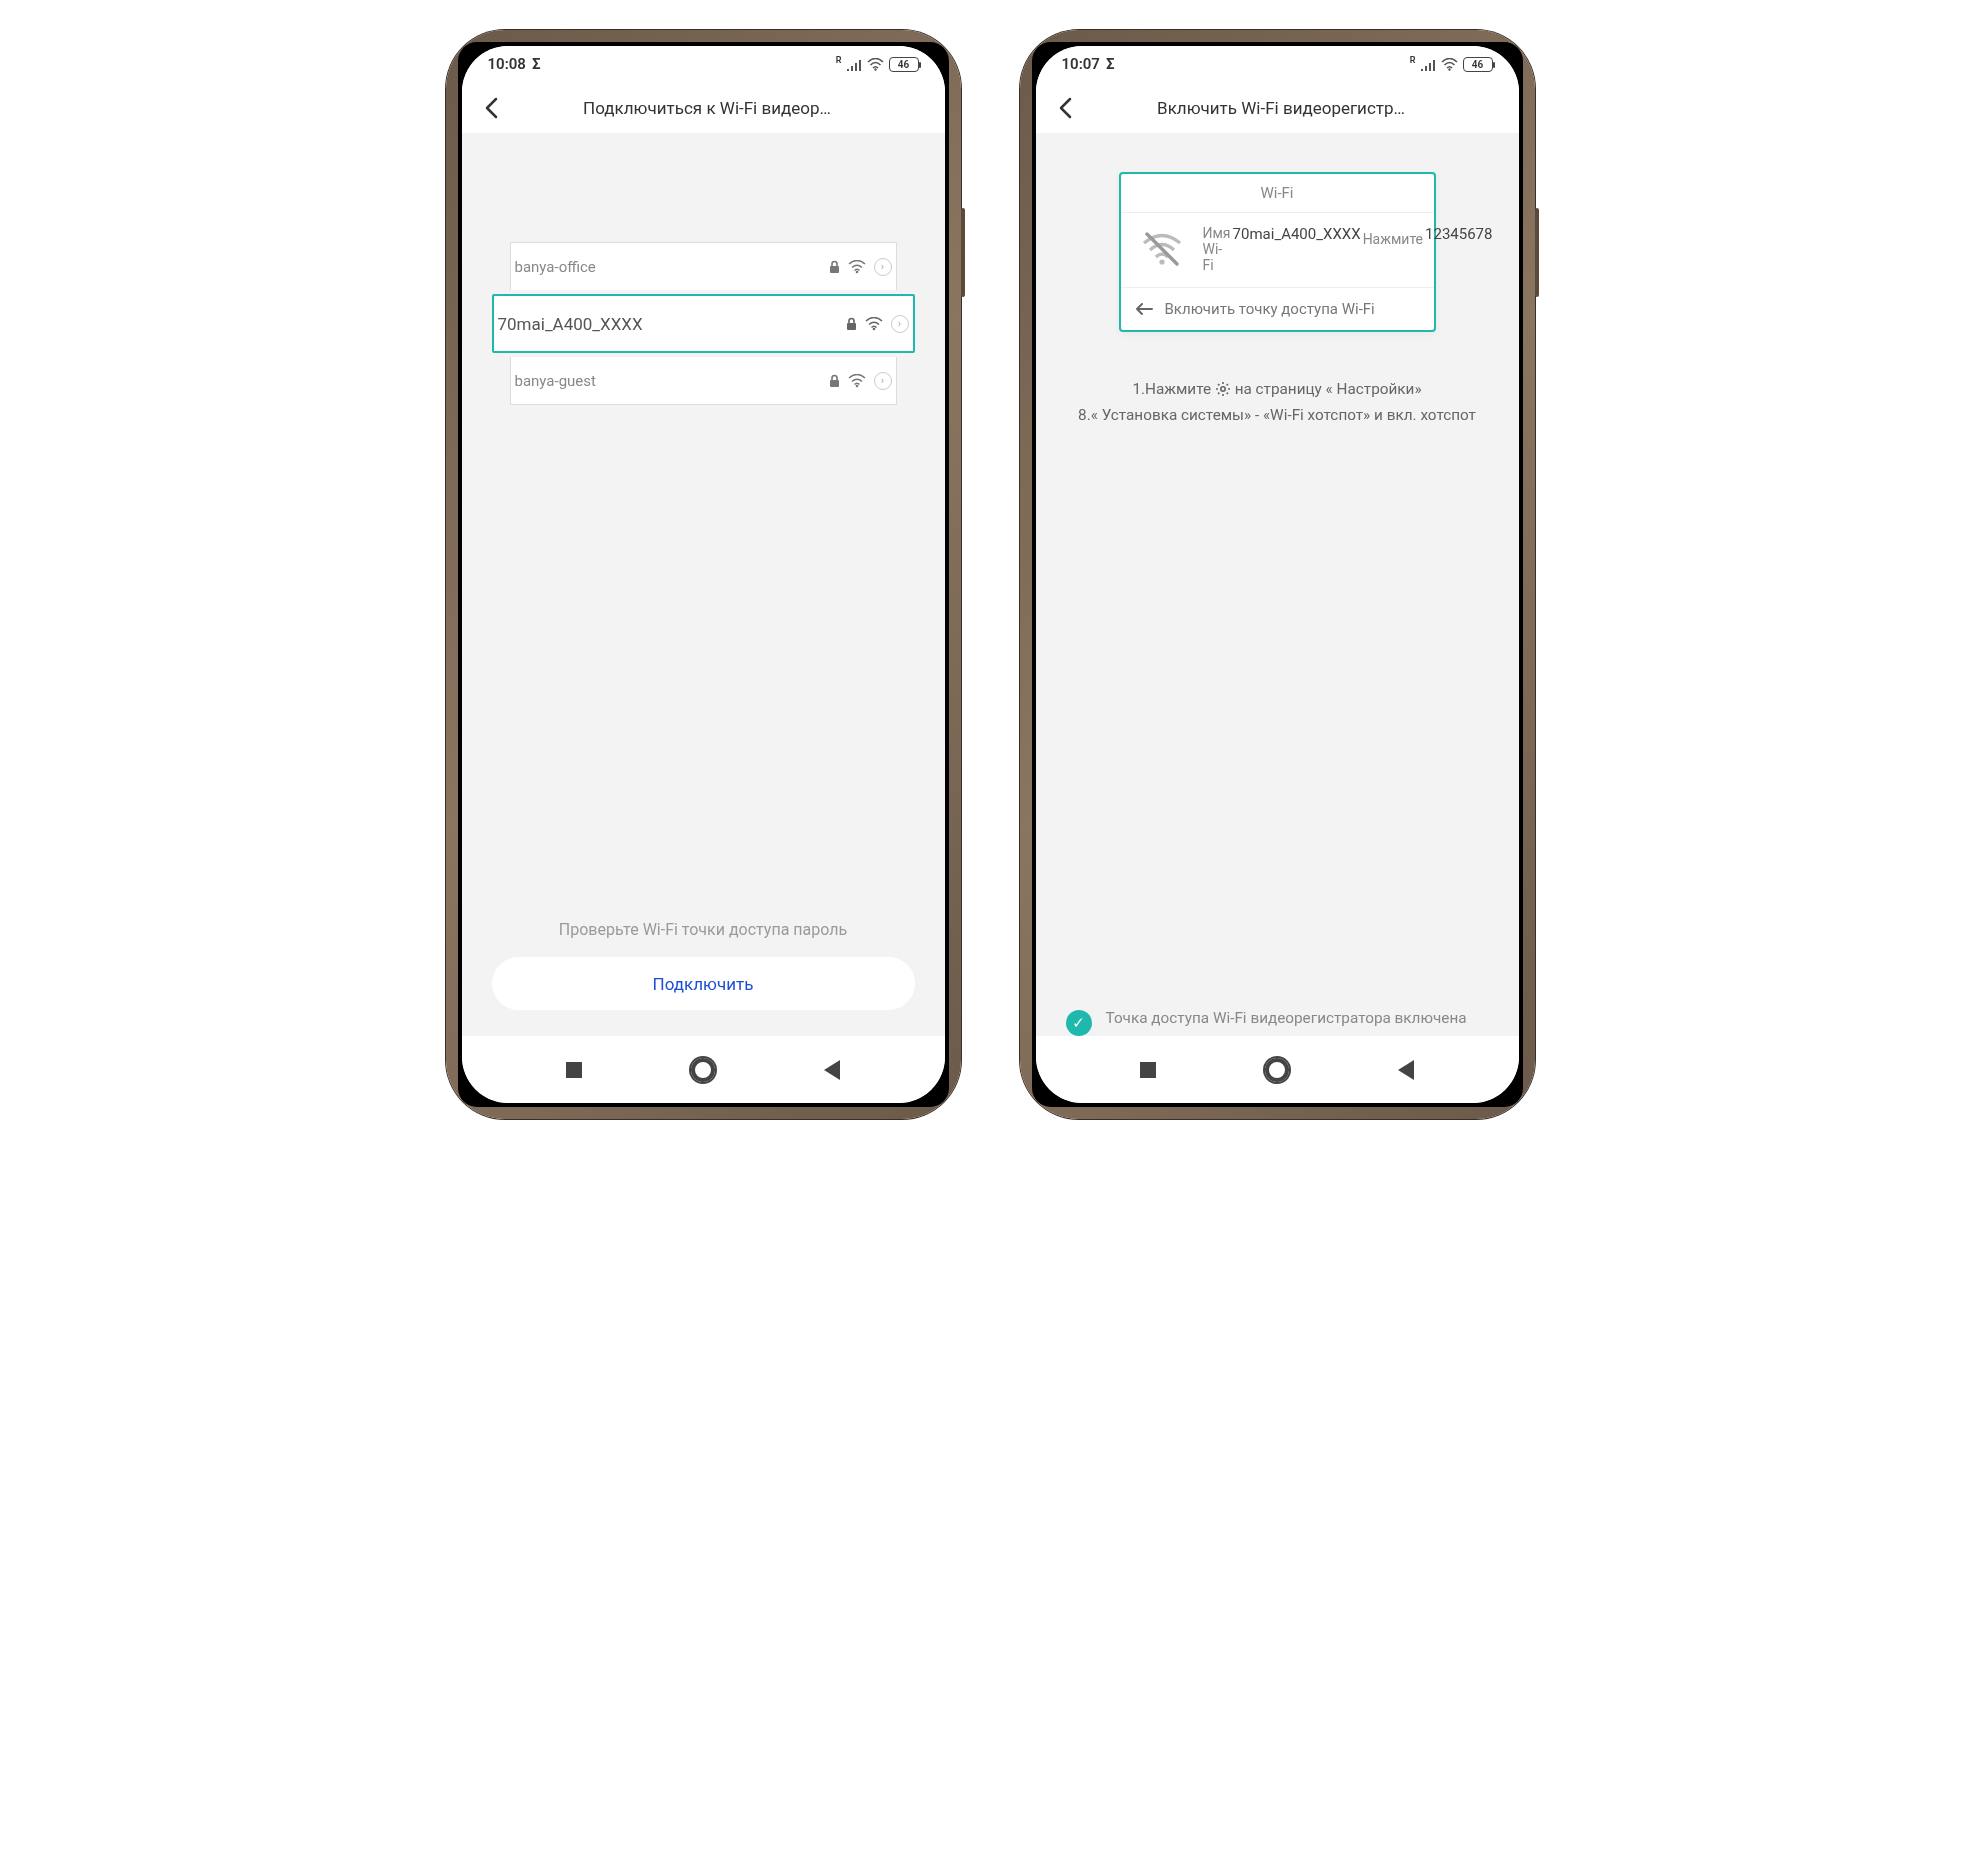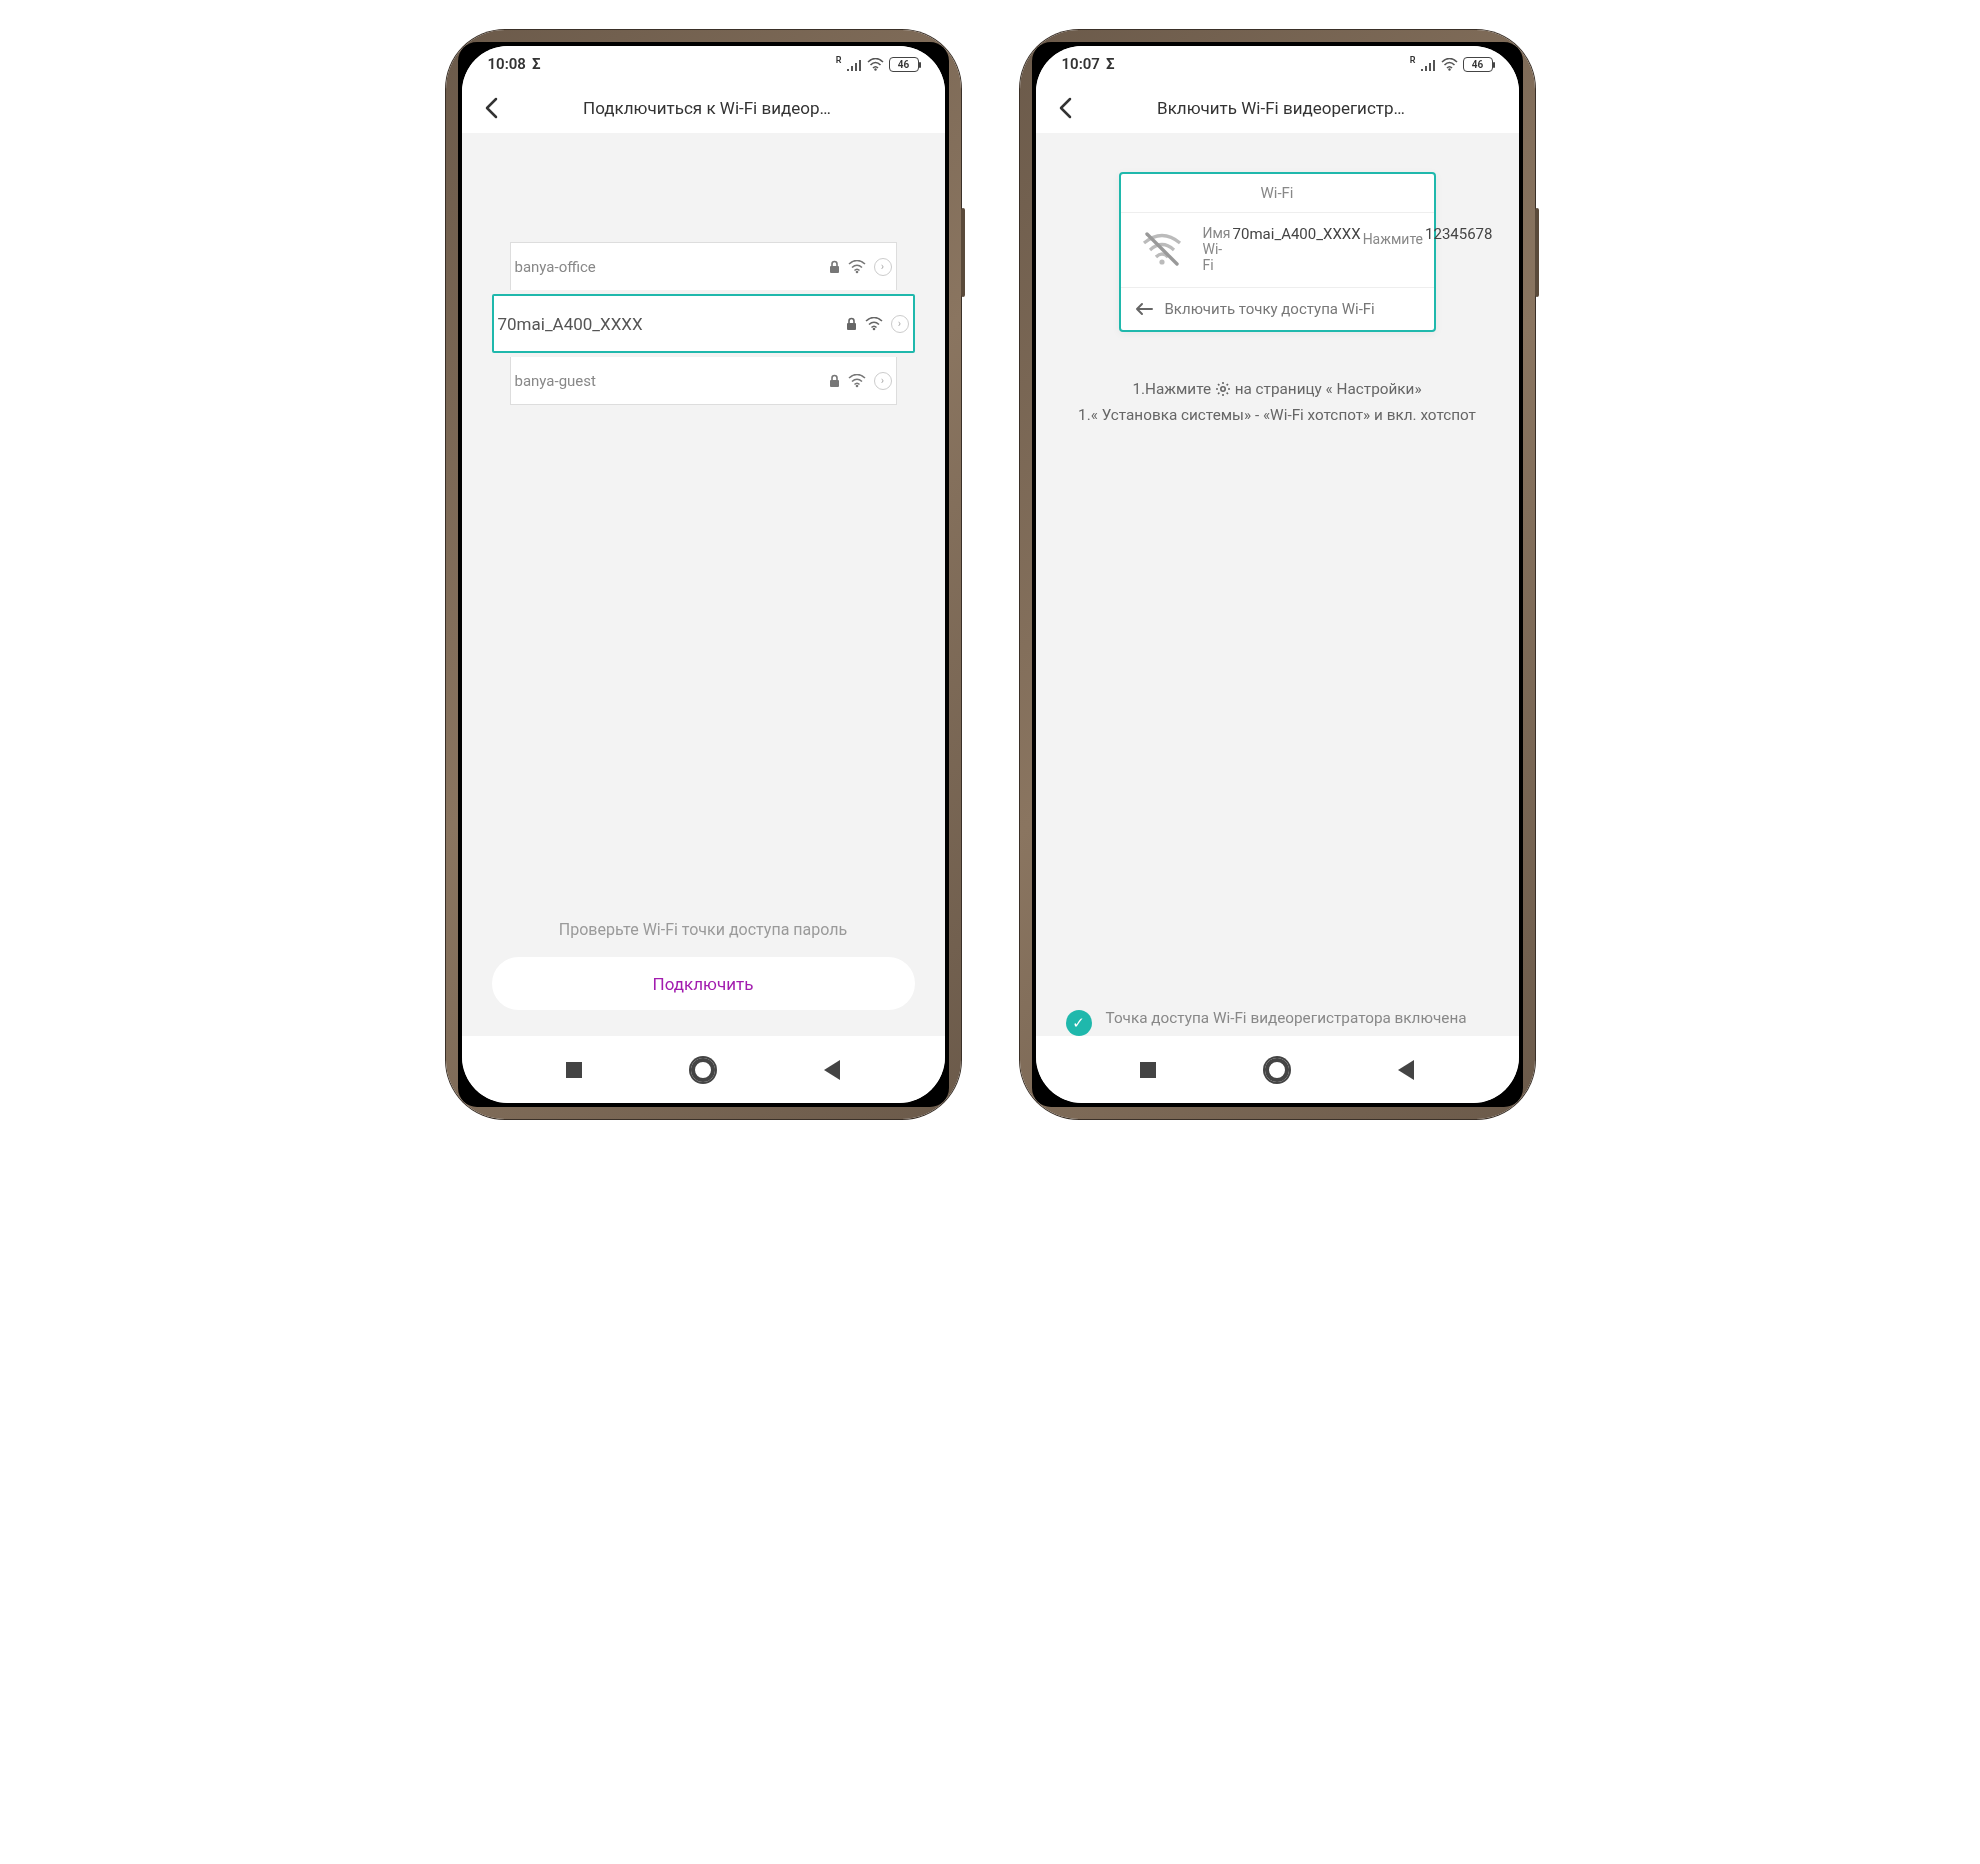--- a/index.html
+++ b/index.html
@@ -181,21 +181,21 @@
     font-size:16px;
   }
   .primary-btn-white {
     background:#fff;
     border-radius:989px;
     height:53px;
     display:flex;
     align-items:center;
     justify-content:center;
     font-size:17px;
-    color:#a21caf;
+    color:#1d4ed8;
     cursor:pointer;
   }
   
   .wifi-card {
     margin-top:39px;
     border:2px solid #1fb8ac;
     background:#fff;
     border-radius:4px;
     align-self:center;
     width:317px;
@@ -432,21 +432,21 @@
           <div>
             <span>1.Нажмите </span>
             <span class="gear-inline">
               <svg width="16" height="16" viewBox="0 0 16 16">
                   <circle cx="8" cy="8" r="2.2" fill="none" stroke="#666" stroke-width="1.6"></circle>
                   <path fill="none" stroke="#666" stroke-width="1.6" d="M8 1v2M8 13v2M1 8h2M13 8h2M3 3l1.4 1.4M11.6 11.6L13 13M13 3l-1.4 1.4M4.4 11.6L3 13"></path>
                 </svg>
             </span>
             <span> на страницу « Настройки»</span>
           </div>
-          <div>1.« Установка системы» - «Wi-Fi хотспот» и вкл. хотспот</div>
+          <div>8.« Установка системы» - «Wi-Fi хотспот» и вкл. хотспот</div>
         </div>
 
         <div class="bottom-area-right">
           <div class="confirm-row">
             <div class="check-circle">✓</div>
             <div>Точка доступа Wi-Fi видеорегистратора включена</div>
           </div>
         </div>
       </div>
 

